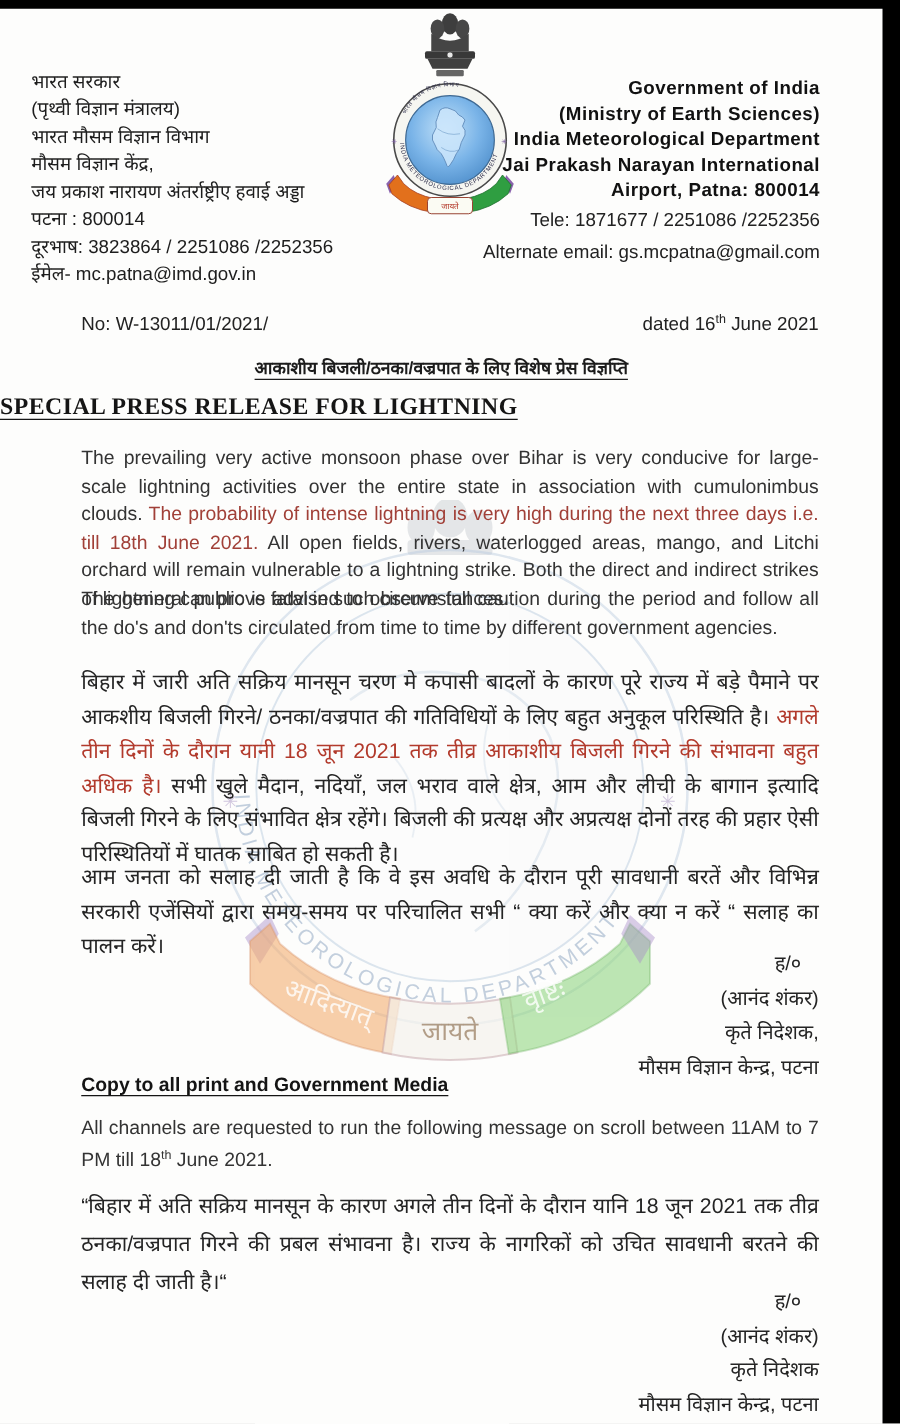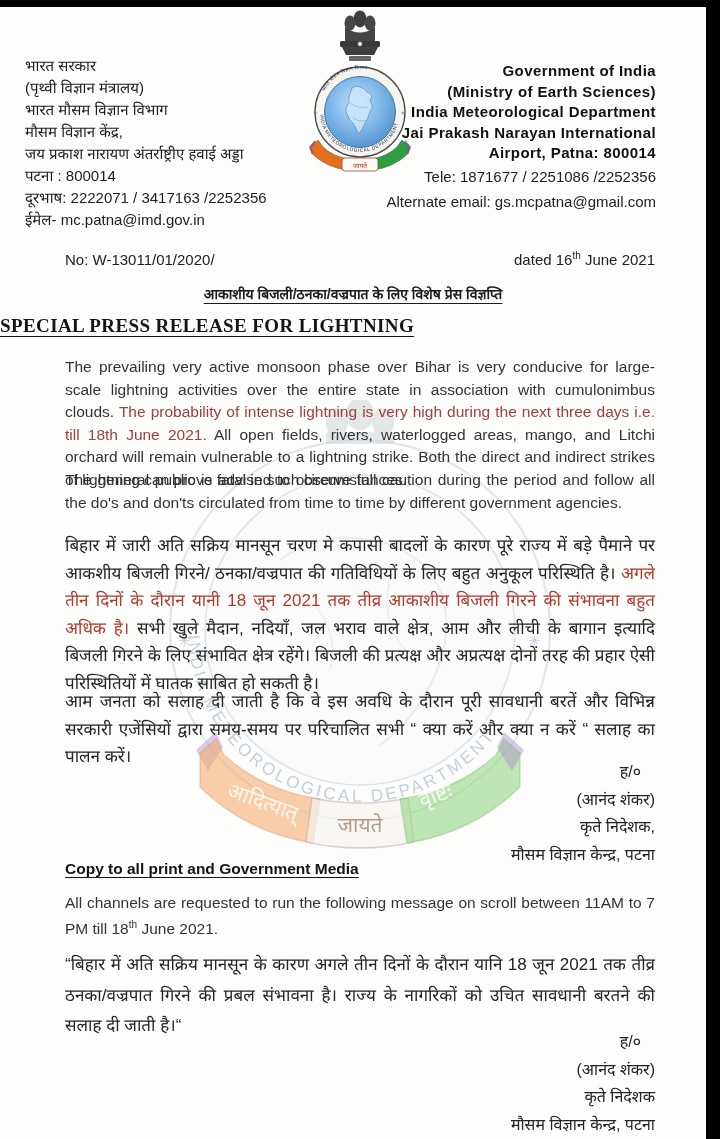--- a/index.html
+++ b/index.html
@@ -72,21 +72,21 @@
     </g>
   </svg>
 
   <div class="hdr-left">
     <div>भारत सरकार</div>
     <div>(पृथ्वी विज्ञान मंत्रालय)</div>
     <div>भारत मौसम विज्ञान विभाग</div>
     <div>मौसम विज्ञान केंद्र,</div>
     <div>जय प्रकाश नारायण अंतर्राष्ट्रीए हवाई अड्डा</div>
     <div>पटना : 800014</div>
-    <div>दूरभाष: 2222071 / 3417163 /2252356</div>
+    <div>दूरभाष: 3823864 / 2251086 /2252356</div>
     <div>ईमेल- mc.patna@imd.gov.in</div>
   </div>
 
   <svg class="logo" width="130" height="172" viewBox="0 0 130 172">
     <defs>
       <radialGradient id="gblue" cx="45%" cy="38%" r="70%">
         <stop offset="0%" stop-color="#c2e1f8"></stop>
           <stop offset="55%" stop-color="#7ab4e8"></stop>
           <stop offset="100%" stop-color="#4c8cc9"></stop>
       </radialGradient>
@@ -131,21 +131,21 @@
     <div class="b">Government of India</div>
     <div class="b">(Ministry of Earth Sciences)</div>
     <div class="b">India Meteorological Department</div>
     <div class="b">Jai Prakash Narayan International</div>
     <div class="b">Airport, Patna: 800014</div>
     <div class="r">Tele: 1871677 / 2251086 /2252356</div>
     <div class="r">Alternate email: gs.mcpatna@gmail.com</div>
   </div>
 
   <div class="ref-row">
-    <span>No: W-13011/01/2020/</span>
+    <span>No: W-13011/01/2021/</span>
     <span><span>dated 16</span><sup>th</sup><span> June 2021</span></span>
   </div>
 
   <div class="title-hi"><span>आकाशीय बिजली/ठनका/वज्रपात के लिए विशेष प्रेस विज्ञप्ति</span></div>
   <div class="title-en"><span>SPECIAL PRESS RELEASE FOR LIGHTNING</span></div>
 
   <div class="content">
     <p class="para en" style="top:356px"><span>The prevailing very active monsoon phase over Bihar is very conducive for large-scale lightning activities over the entire state in association with cumulonimbus clouds. </span><span class="red">The probability of intense lightning is very high during the next three days i.e. till 18th June 2021.</span><span> All open fields, rivers, waterlogged areas, mango, and Litchi orchard will remain vulnerable to a lightning strike. Both the direct and indirect strikes of lightning can prove fatal in such circumstances.</span></p>
 
     <p class="para en" style="top:469px">The general public is advised to observe full caution during the period and follow all the do's and don'ts circulated from time to time by different government agencies.</p>

